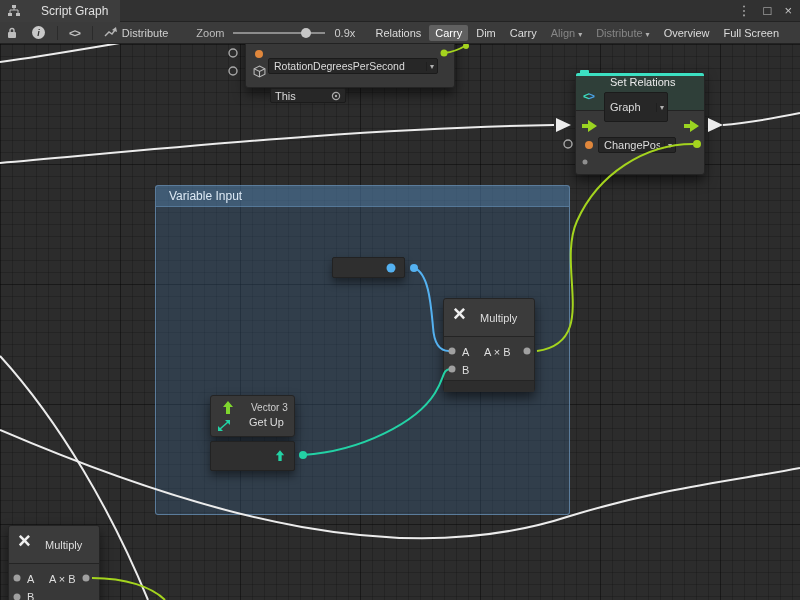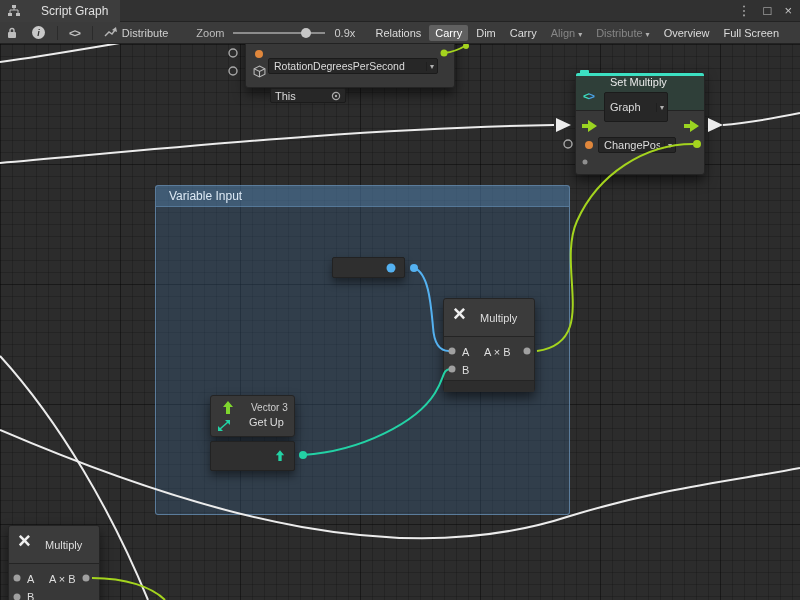--- a/index.html
+++ b/index.html
@@ -222,21 +222,21 @@
           <circle cx="5" cy="5" r="3.6" fill="none" stroke="#a8a8a8" stroke-width="1.2"></circle>
           <circle cx="5" cy="5" r="1.2" fill="#a8a8a8"></circle>
         </svg>
       </div>
     </div>
 
     <div class="node node-setvar">
       <div class="sv-strip"></div>
       <div class="sv-chip"></div>
       <div class="sv-head"></div>
-      <span class="sv-title">Set Multiply</span>
+      <span class="sv-title">Set Relations</span>
       <span class="sv-code"><span class="lt">&lt;</span><span class="gt">&gt;</span></span>
       <div class="dd sv-dd">
         <span class="dd-label">Graph</span>
         <span class="dd-caret">▾</span>
       </div>
       <svg class="sv-arrow l" width="15" height="12" viewBox="0 0 15 12">
         <path d="M0,4 h6 V0 l9,6 -9,6 V8 H0 z" fill="#9ad421"></path>
       </svg>
       <svg class="sv-arrow r" width="15" height="12" viewBox="0 0 15 12">
         <path d="M0,4 h6 V0 l9,6 -9,6 V8 H0 z" fill="#9ad421"></path>

